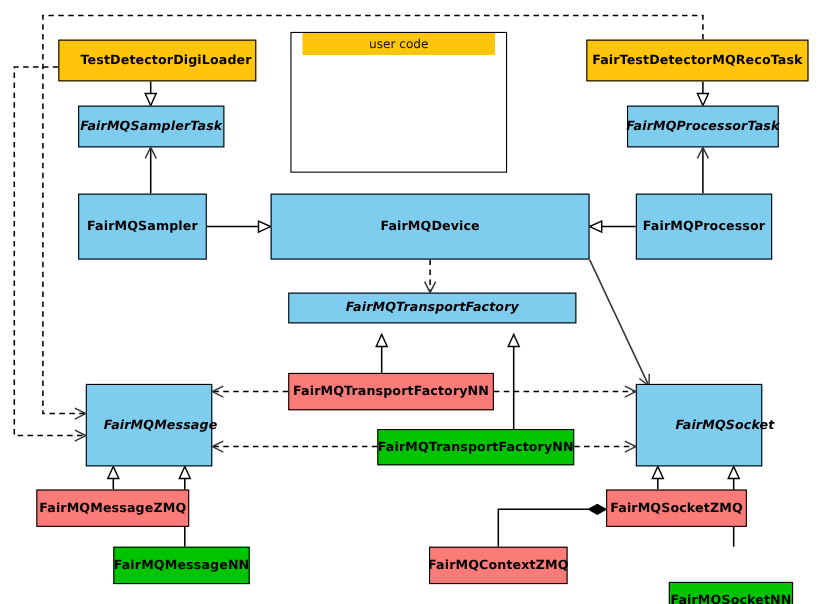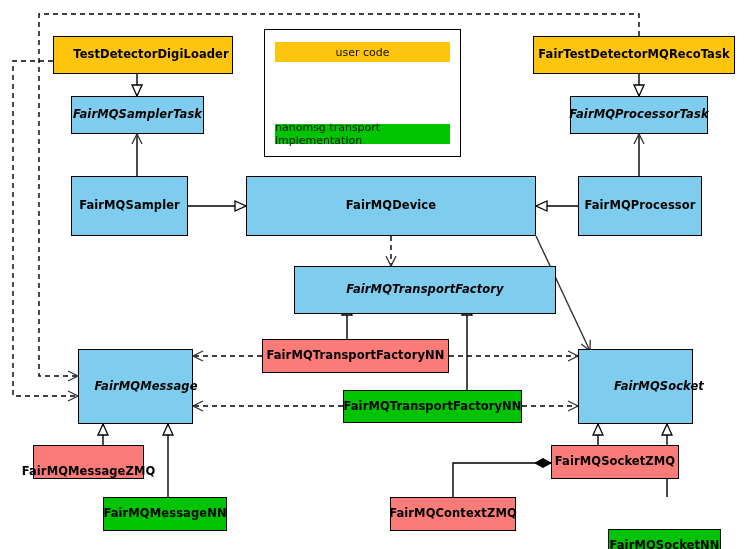--- a/index.html
+++ b/index.html
@@ -9,21 +9,21 @@
   .node{position:absolute;box-sizing:border-box;border:1.4px solid #000;
         display:flex;align-items:center;justify-content:center;text-align:center;
         font-size:11.5px;font-weight:bold;color:#000;line-height:1.15;letter-spacing:.1px;}
   .node.abstract{font-style:italic;}
   .c-user{background:#FFC40C;}
   .c-framework{background:#7FCDEE;}
   .c-zmq{background:#FA7B77;}
   .c-nn{background:#00C400;}
   #legend{position:absolute;left:264px;top:29px;width:197px;height:128px;
           background:#fff;border:1.4px solid #000;box-sizing:border-box;
-          padding:12px 10px;display:flex;flex-direction:column;justify-content:space-between;}
+          padding:0 10px;display:flex;flex-direction:column;justify-content:space-between;}
   .legend-item{height:20px;display:flex;align-items:center;justify-content:center;
                font-size:11px;font-weight:normal;color:#111;}
 </style>
 </head>
 <body>
 
 <div id="stage">
 
   <svg id="svg-layer" viewBox="0 0 748 549" xmlns="http://www.w3.org/2000/svg">
     <defs>
@@ -81,23 +81,20 @@
       <path d="M667,497 L667,424" marker-end="url(#hollowTri)"></path>
 
       <path d="M453,497 L453,463 L551,463" marker-end="url(#diamond)"></path>
     </g>
   </svg>
 
   <div id="legend">
     <div class="legend-item" style="background:#FFC40C">
         <span>user code</span>
       </div>
-    <div class="legend-item" style="background:#00C400">
-        <span>nanomsg transport implementation</span>
-      </div>
   </div>
 
   <div id="nodes">
       <div class="node c-user" style="left: 53px; top: 36px; width: 180px; height: 38px; padding-left: 16px;">
         <span>TestDetectorDigiLoader</span>
       </div>
       <div class="node c-user" style="left: 533px; top: 36px; width: 202px; height: 38px;">
         <span>FairTestDetectorMQRecoTask</span>
       </div>
       <div class="node c-framework abstract" style="left: 71px; top: 96px; width: 133px; height: 38px;">
@@ -108,36 +105,36 @@
       </div>
       <div class="node c-framework" style="left: 71px; top: 176px; width: 117px; height: 60px;">
         <span>FairMQSampler</span>
       </div>
       <div class="node c-framework" style="left: 246px; top: 176px; width: 290px; height: 60px;">
         <span>FairMQDevice</span>
       </div>
       <div class="node c-framework" style="left: 578px; top: 176px; width: 124px; height: 60px;">
         <span>FairMQProcessor</span>
       </div>
-      <div class="node c-framework abstract" style="left: 262px; top: 266px; width: 262px; height: 48px; margin-left: 32px;">
+      <div class="node c-framework abstract" style="left: 262px; top: 266px; width: 262px; height: 28px;">
         <span>FairMQTransportFactory</span>
       </div>
       <div class="node c-zmq" style="left: 262px; top: 339px; width: 187px; height: 34px;">
         <span>FairMQTransportFactoryNN</span>
       </div>
       <div class="node c-nn" style="left: 343px; top: 390px; width: 179px; height: 33px; align-items: center;">
         <span>FairMQTransportFactoryNN</span>
       </div>
       <div class="node c-framework abstract" style="left: 78px; top: 349px; width: 115px; height: 75px; padding-left: 21px;">
         <span>FairMQMessage</span>
       </div>
       <div class="node c-framework abstract" style="left: 578px; top: 349px; width: 115px; height: 75px; padding-left: 47px;">
         <span>FairMQSocket</span>
       </div>
-      <div class="node c-zmq" style="left: 33px; top: 445px; width: 111px; height: 34px; align-items: flex-end;">
+      <div class="node c-zmq" style="left: 33px; top: 445px; width: 139px; height: 34px;">
         <span>FairMQMessageZMQ</span>
       </div>
       <div class="node c-nn" style="left: 103px; top: 497px; width: 124px; height: 34px;">
         <span>FairMQMessageNN</span>
       </div>
       <div class="node c-zmq" style="left: 551px; top: 445px; width: 128px; height: 34px;">
         <span>FairMQSocketZMQ</span>
       </div>
       <div class="node c-nn" style="left: 608px; top: 497px; width: 113px; height: 34px; margin-top: 32px;">
         <span>FairMQSocketNN</span>

